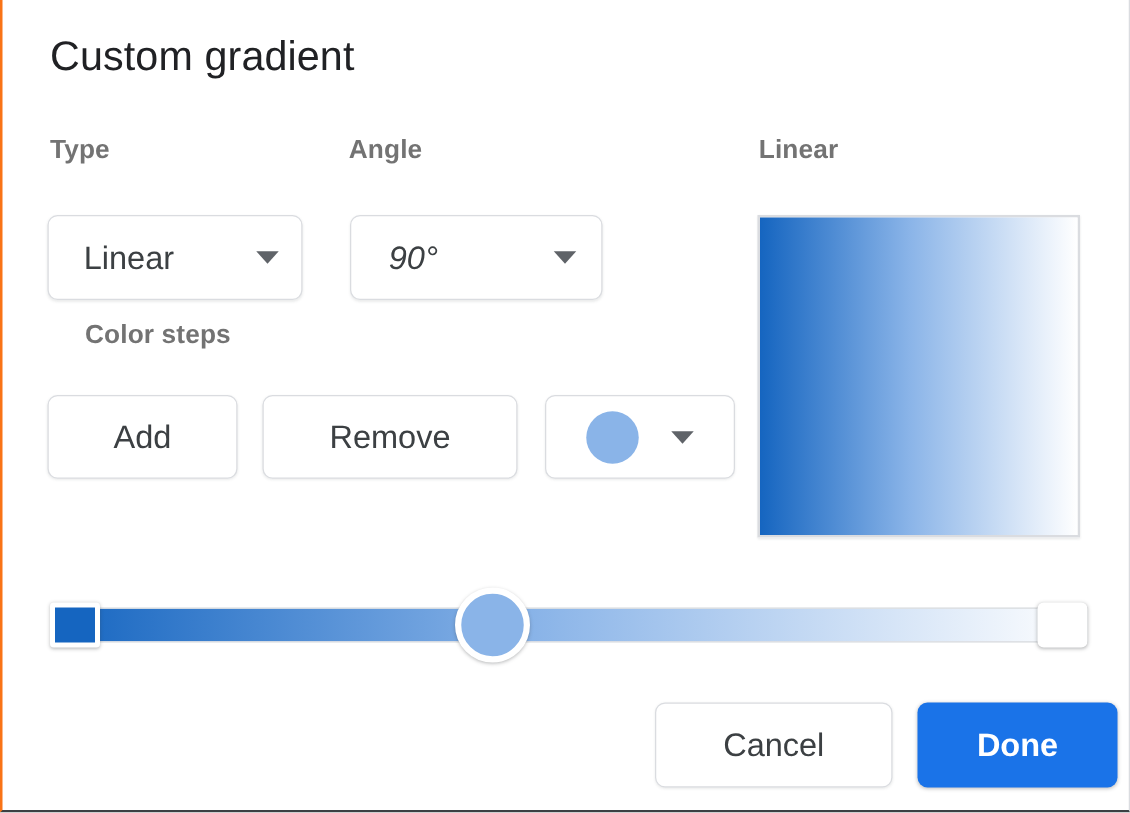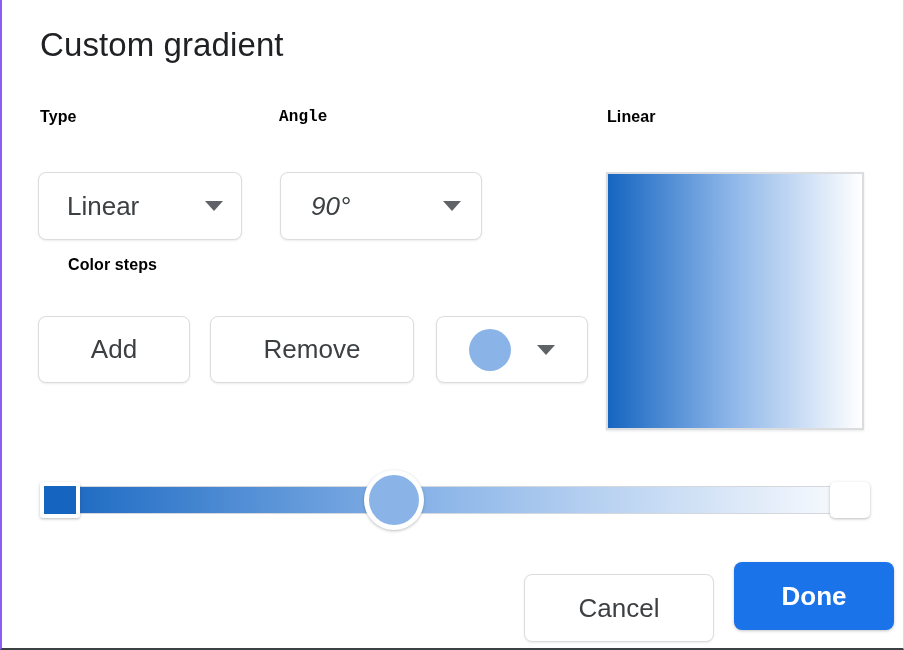--- a/index.html
+++ b/index.html
@@ -11,48 +11,48 @@
     background: #ffffff;
     font-family: "Liberation Sans", sans-serif;
     overflow: hidden;
   }
 
   #dialog {
     position: relative;
     width: 904px;
     height: 650px;
     background: #ffffff;
-    border-left: 2px solid #8b5cf6;
+    border-left: 2px solid #f97316;
     border-bottom: 2px solid #3c4043;
     border-right: 1px solid #dadce0;
   }
 
   
   #title {
     position: absolute;
     left: 38px;
     top: 26px;
     font-size: 33px;
     font-weight: 400;
     color: #202124;
     letter-spacing: 0.1px;
     white-space: nowrap;
   }
 
   
   .section-label {
     position: absolute;
-    font-size: 16px;
+    font-size: 21px;
     font-weight: 700;
-    color: #000000;
+    color: #737373;
     letter-spacing: 0.1px;
     white-space: nowrap;
   }
   #label-type    { left: 38px;  top: 108px; }
-  #label-angle   { left: 277px; top: 108px; font-family: Liberation Mono, monospace; }
+  #label-angle   { left: 277px; top: 108px; }
   #label-preview { left: 605px; top: 108px; }
   #label-steps   { left: 38px;  top: 256px; margin-left: 28px; }
 
   
   .outlined {
     position: absolute;
     background: #ffffff;
     border: 1px solid #dadce0;
     border-radius: 8px;
     box-shadow: 0 1px 2px rgba(60,64,67,0.10);
@@ -136,21 +136,21 @@
     left: 790px; top: 14px;
     width: 40px; height: 36px;
     background: #ffffff;
     border: 4px solid #ffffff;
     border-radius: 5px;
   }
 
   
   #btn-cancel {
     position: absolute;
-    left: 522px; top: 574px;
+    left: 522px; top: 562px;
     width: 190px; height: 68px;
     background: #ffffff;
     border: 1px solid #dadce0;
     border-radius: 8px;
     box-shadow: 0 1px 2px rgba(60,64,67,0.10);
     display: flex; align-items: center; justify-content: center;
     font-size: 26px; color: #3c4043;
     cursor: pointer;
   }
   #btn-done {

